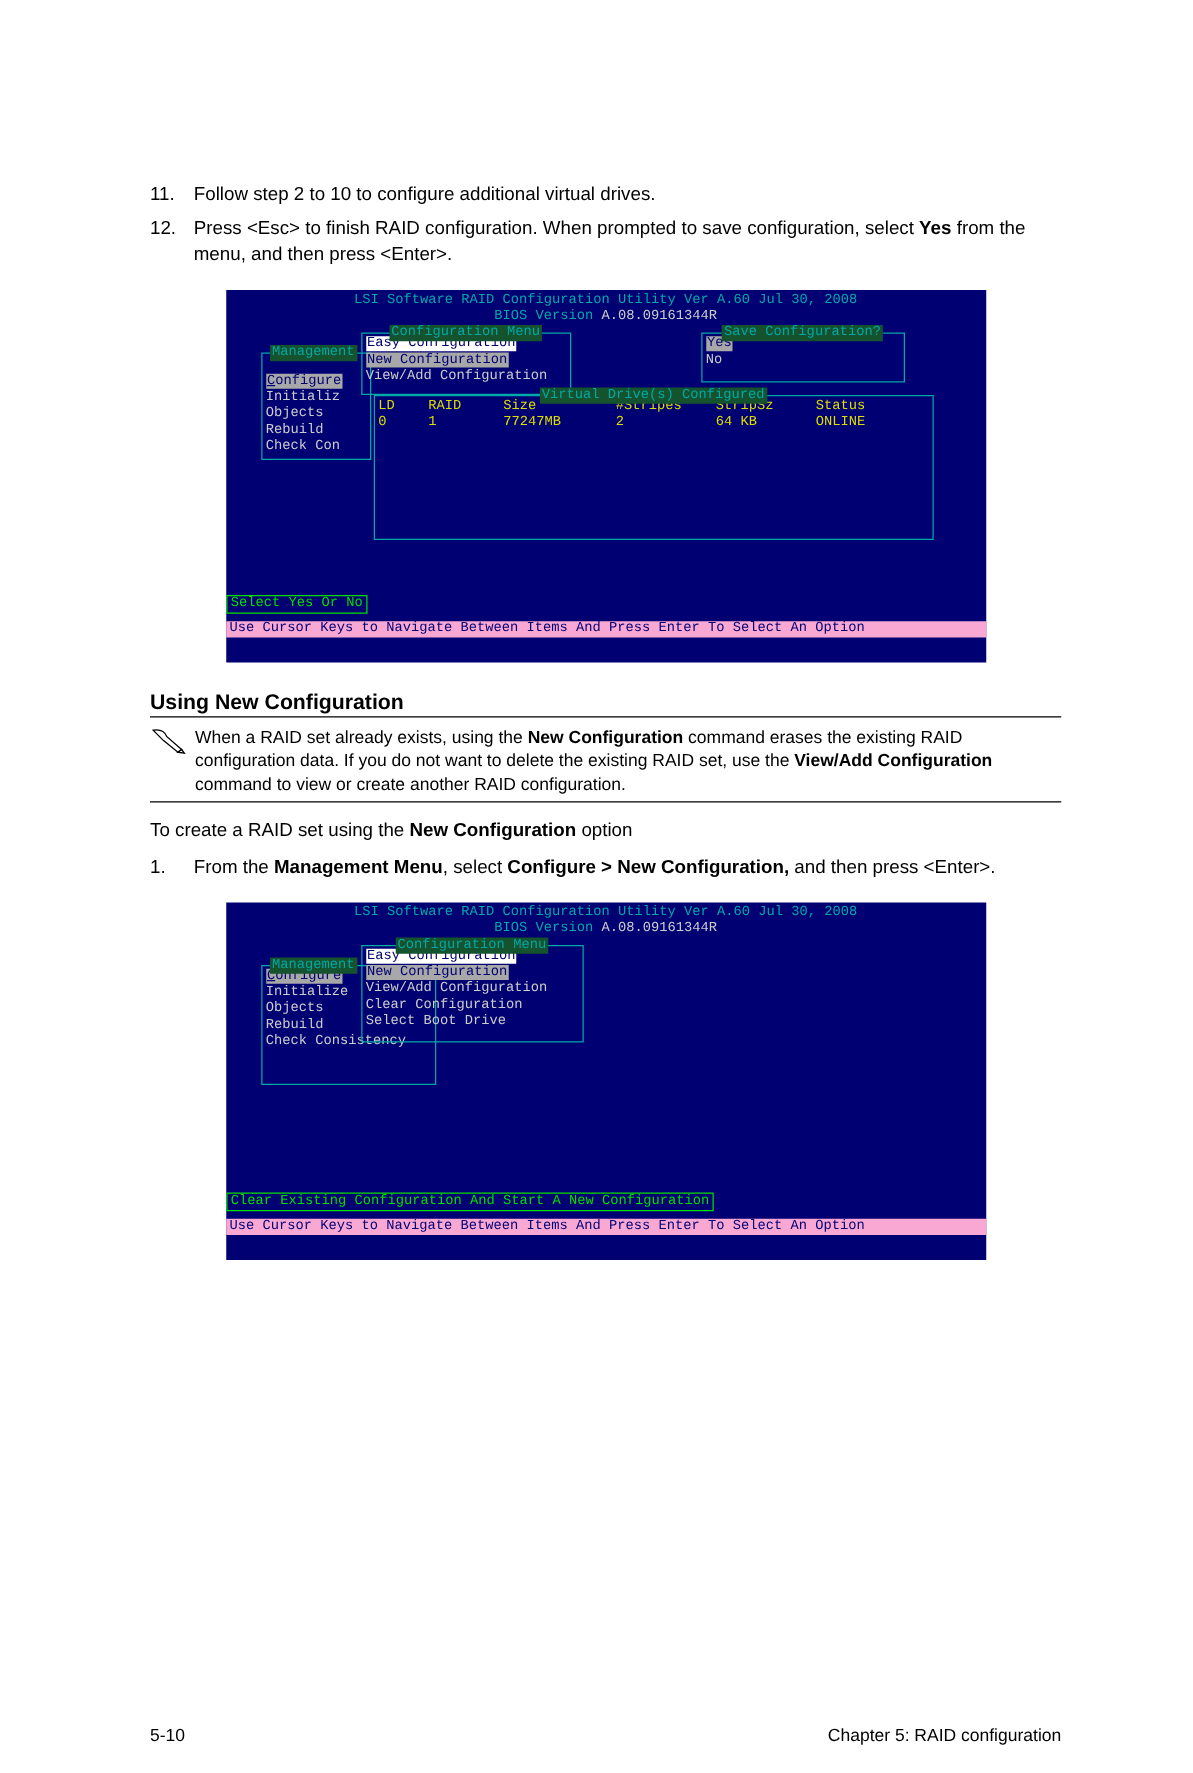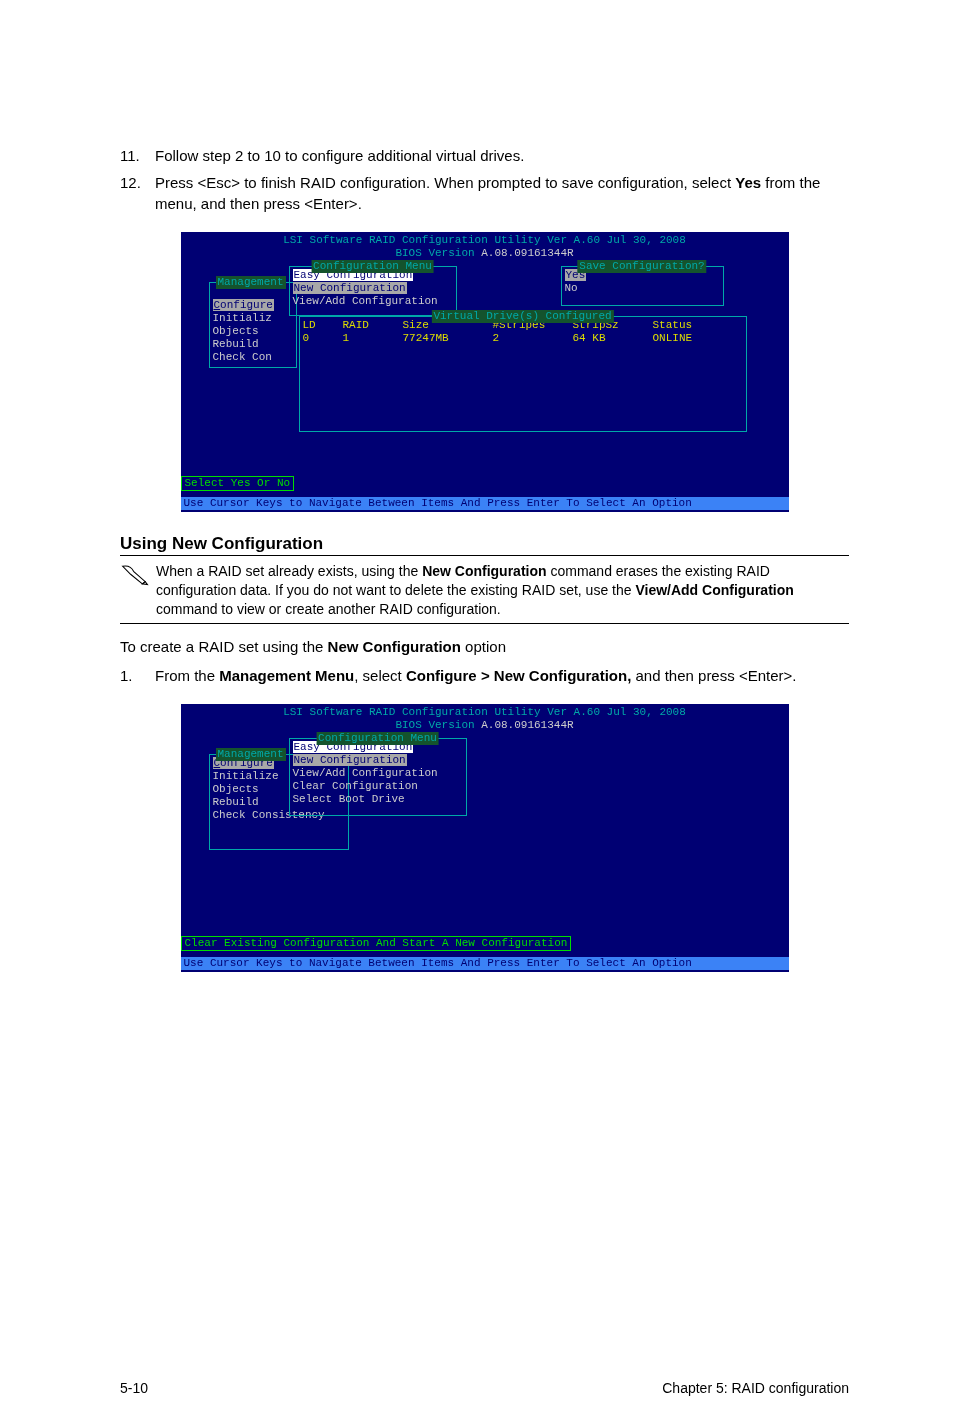--- a/index.html
+++ b/index.html
@@ -29,21 +29,21 @@
   .bold { font-weight: bold; }
 
   .bios-fig {
     margin: 18px auto 16px auto;
     width: 608px;
     background: #000073;
     color: #a8a8a8;
     font-family: "Courier New", Courier, monospace;
     font-size: 11px;
     line-height: 13px;
-    padding-bottom: 2px;
+    padding-bottom: 20px;
   }
   .bios-header {
     text-align: center;
     padding-top: 2px;
   }
   .cyan { color: #00a8a8; }
   .yellow { color: #dddd00; }
   .lightgray { color: #cccccc; }
   .bios-body {
     position: relative;
@@ -79,21 +79,21 @@
     border: 1px solid #00dd00;
     color: #00dd00;
     padding: 0 3px;
     display: inline-block;
   }
   .center-row {
     text-align: left;
     margin: 4px 0 6px 0;
   }
   .nav-bar {
-    background: #3b82f6;
+    background: #f9a8d4;
     color: #000073;
     padding: 0 3px;
     white-space: nowrap;
   }
 
   .section-head {
     font-weight: bold;
     font-size: 17px;
     margin: 22px 0 1px 0;
   }

